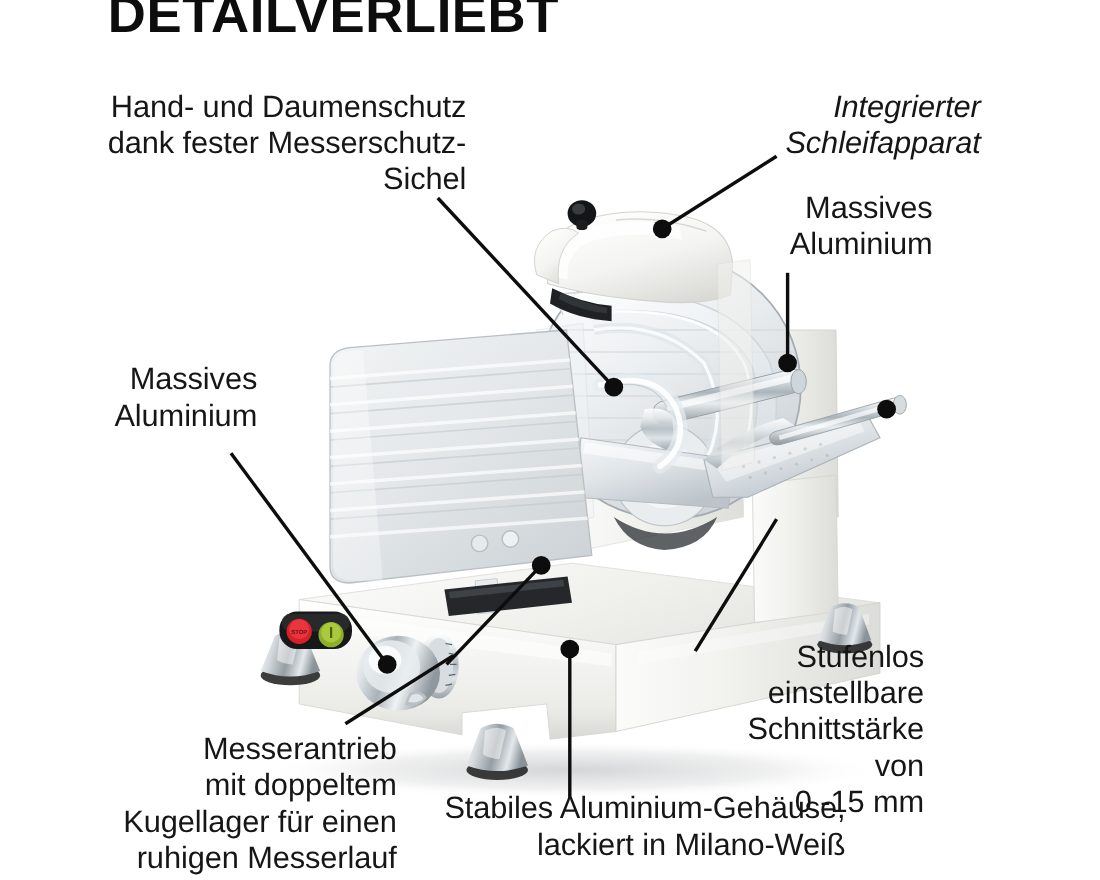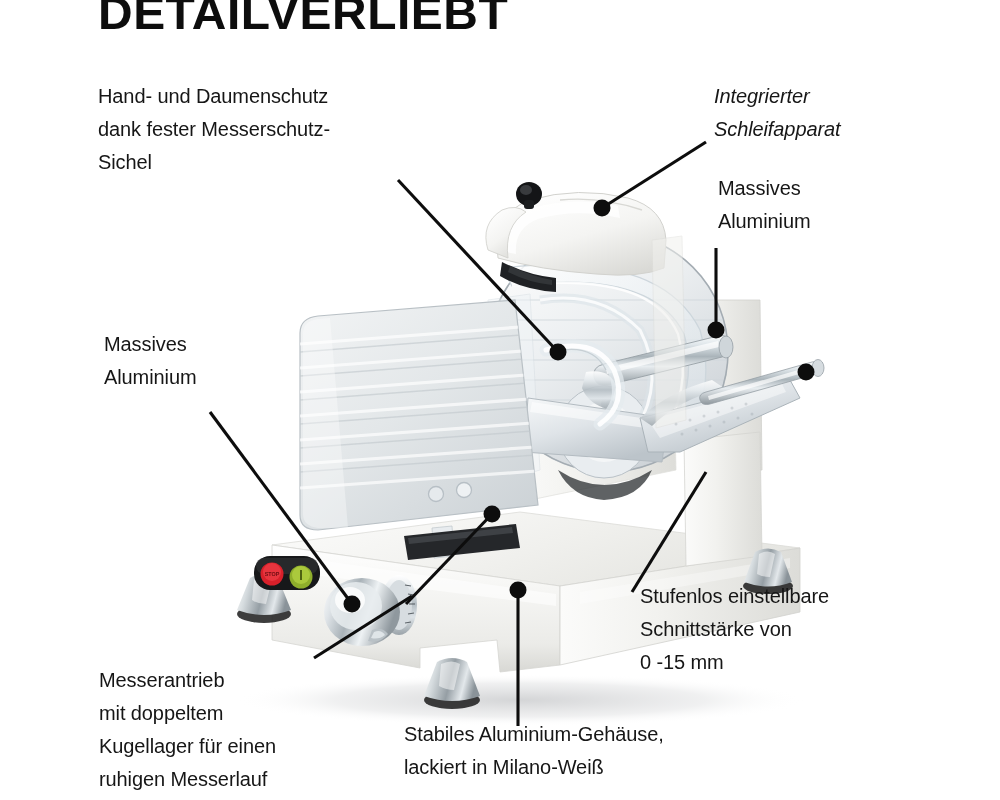--- a/index.html
+++ b/index.html
@@ -2,54 +2,54 @@
 <html><head>
 <meta charset="utf-8">
 <style>
   html,body{margin:0;padding:0;background:#ffffff;}
   body{
     width:1000px;height:800px;position:relative;overflow:hidden;
     font-family:"Liberation Sans", sans-serif;
     color:#161616;
     -webkit-font-smoothing:antialiased;
   }
-  #stage{position:absolute;inset:0;width:840px;height:800px;}
+  #stage{position:absolute;inset:0;width:840px;height:800px;text-align:right;}
 
   
   .title{
     position:absolute;left:98px;top:-11px;
     font-family:"Liberation Sans", sans-serif;
     font-weight:700;
     font-size:47px;
     letter-spacing:0.5px;
     line-height:1.0;
     color:#0d0d0d;
     white-space:nowrap;
     transform:scaleX(1.02);
     transform-origin:left top;
   }
 
   
   .callout{
     position:absolute;
     font-family:"Liberation Sans", sans-serif;
     font-weight:400;
-    font-size:20px;
+    font-size:28px;
     line-height:33px;
     color:#161616;
     white-space:pre-line;
     letter-spacing:-0.1px;
   }
 
   .c-hand      {left:98px;  top:80px;}
   .c-sharp     {left:714px; top:80px;font-style:italic;}
   .c-alu-right {left:718px; top:172px;}
   .c-alu-left  {left:104px; top:328px;}
   .c-thick     {left:640px; top:580px;}
-  .c-drive     {left:99px;  top:664px;}
+  .c-drive     {left:112px;  top:664px;}
   .c-housing   {left:404px; top:718px;}
 
   
   svg.art{position:absolute;left:0;top:0;width:1000px;height:800px;}
   svg.art *{vector-effect:none;}
 </style>
 </head>
 <body>
 
 <div id="stage">

